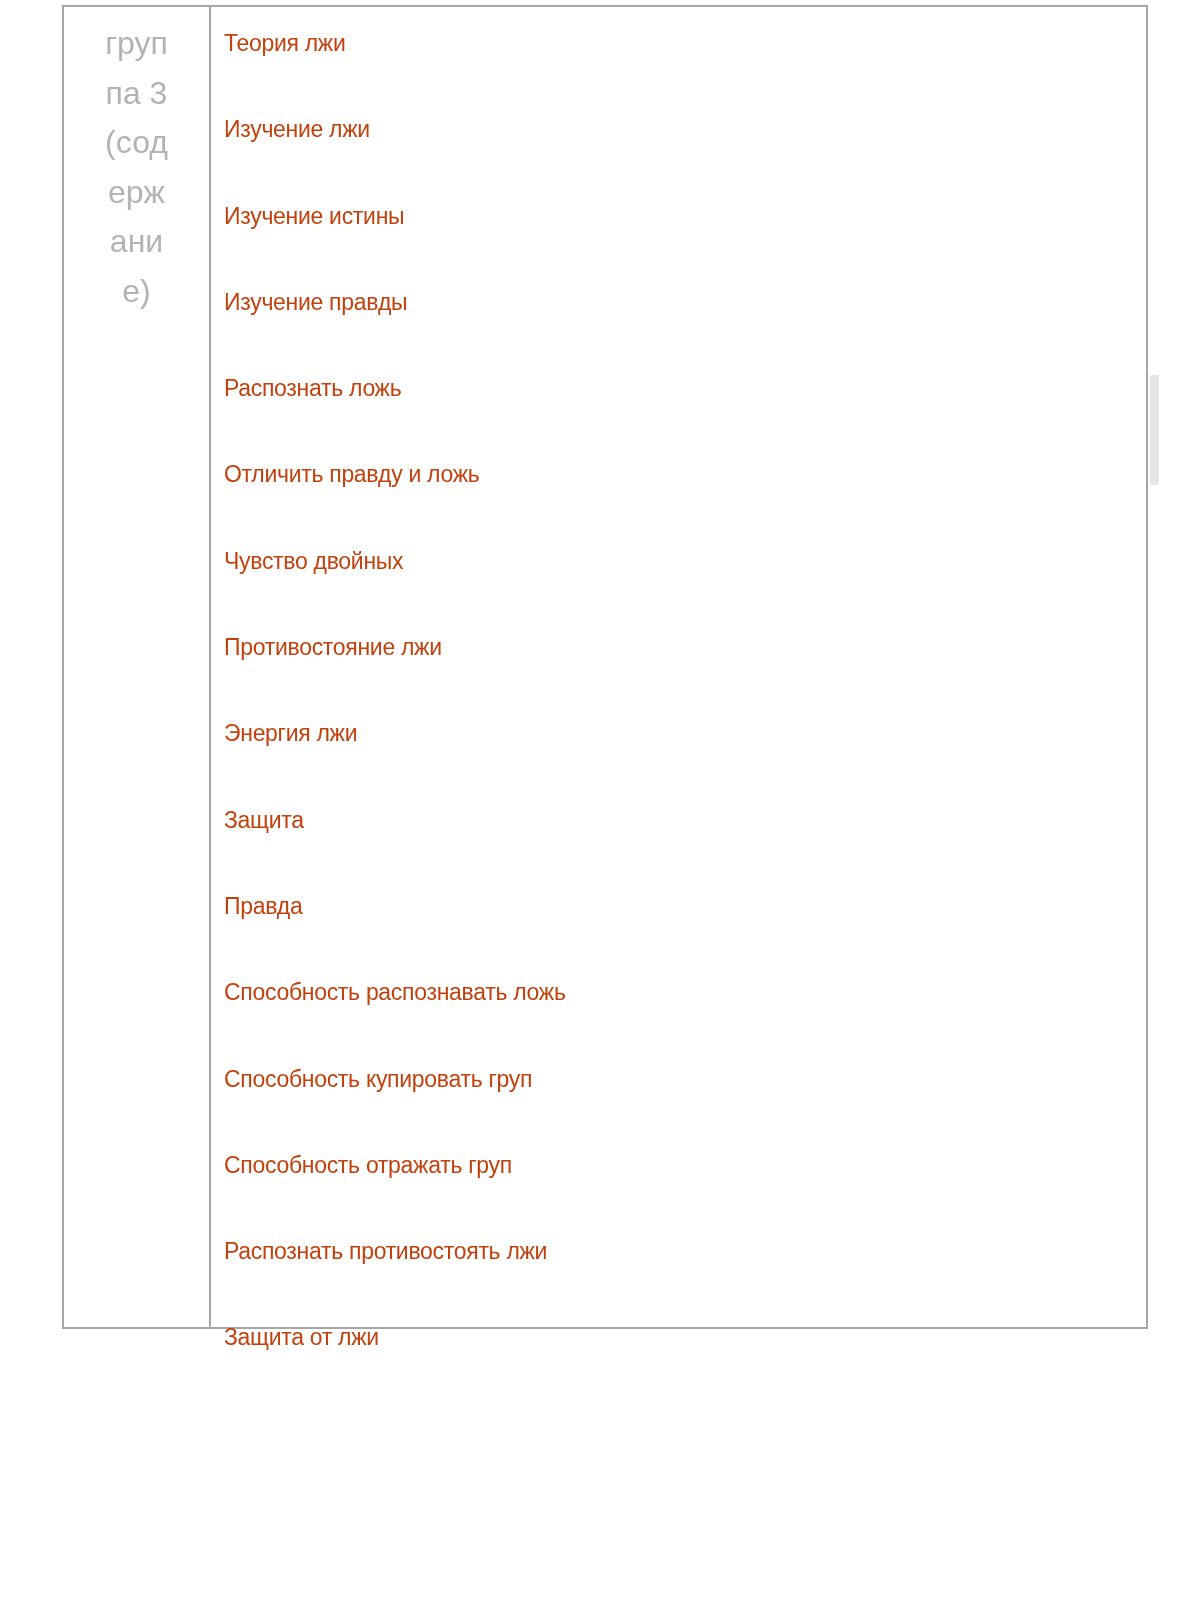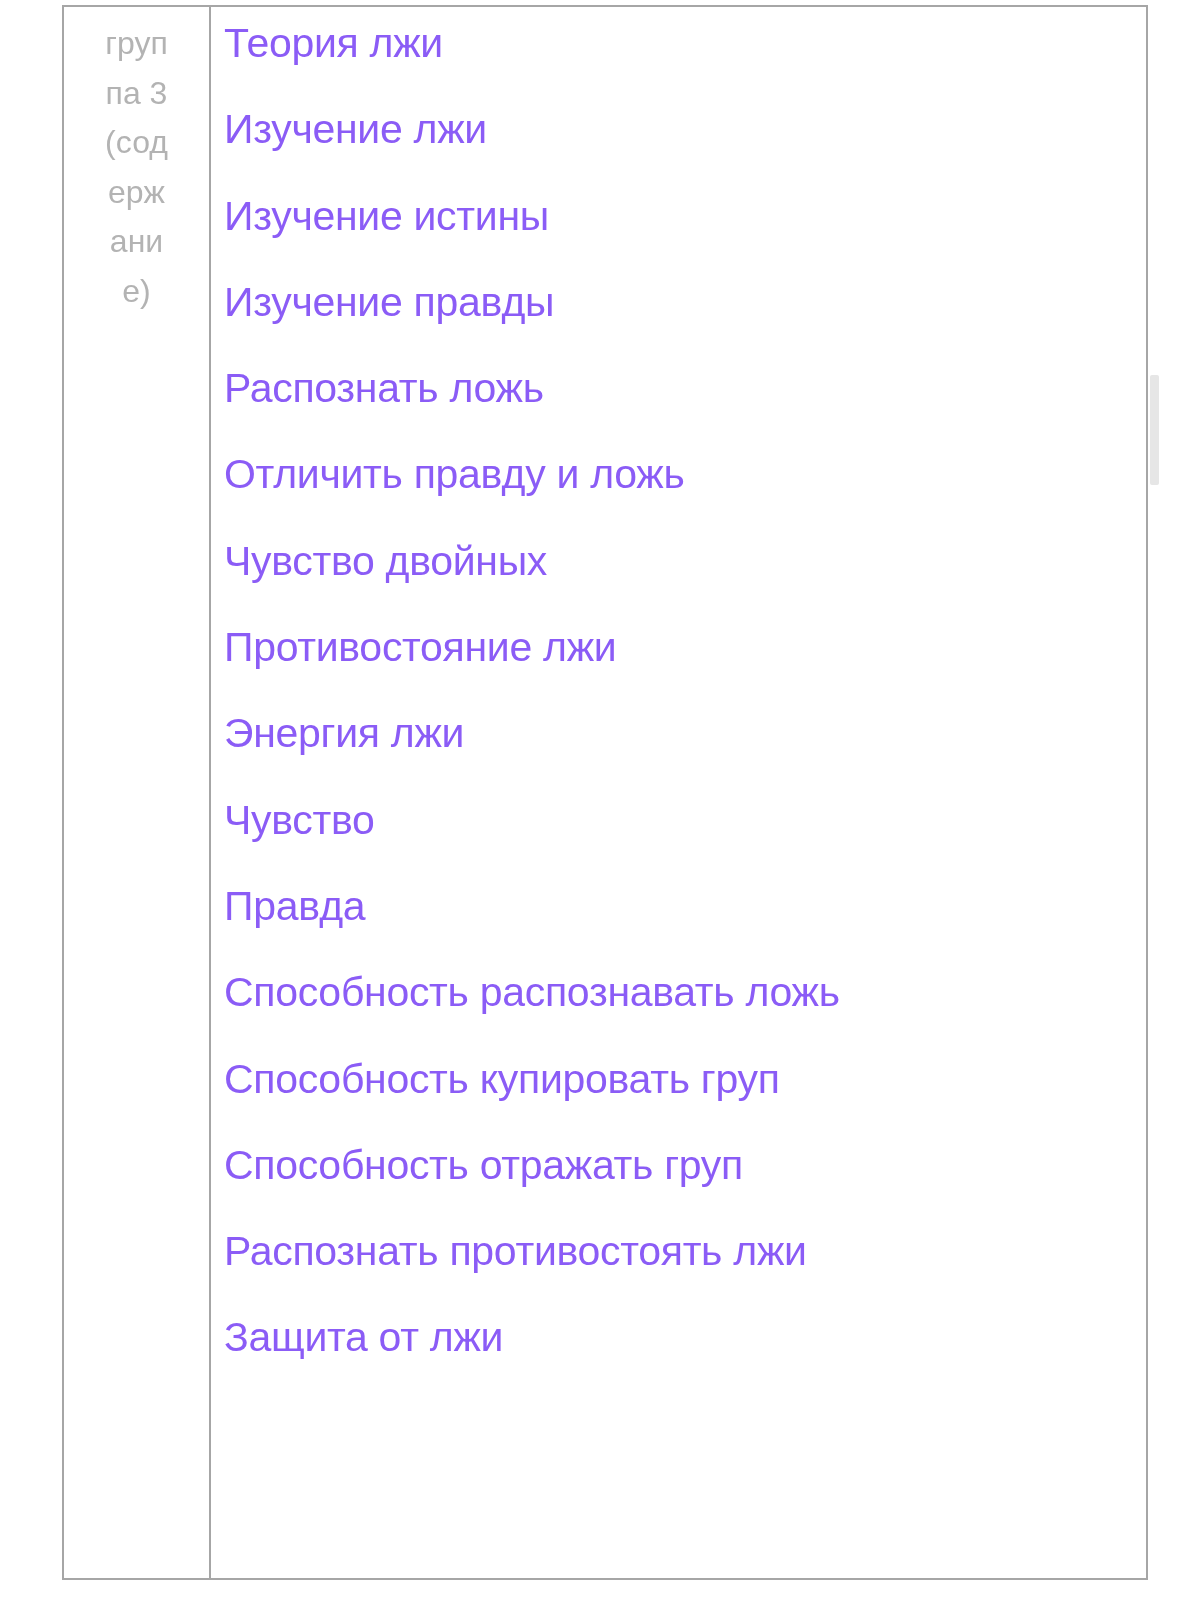--- a/index.html
+++ b/index.html
@@ -1,22 +1,22 @@
 <!DOCTYPE html>
 <html><head>
 <meta charset="utf-8">
 <style>
   html, body { margin:0; padding:0; background:#ffffff; }
   body { width:1192px; height:1600px; position:relative; overflow:hidden; font-family:"Liberation Sans", sans-serif; }
-  .table { position:absolute; left:62px; top:5px; width:1086px; height:1575px; border:2px solid #a6a6a6; box-sizing:border-box; }
+  .table { position:absolute; left:62px; top:5px; width:1086px; height:1324px; border:2px solid #a6a6a6; box-sizing:border-box; }
   .col-divider { position:absolute; left:145px; top:0; bottom:0; width:2px; background:#a6a6a6; }
   .group-cell { position:absolute; left:0; top:0; width:145px; text-align:center; color:#b3b3b3; font-size:32px; line-height:49.5px; padding-top:12px; }
   .group-cell span { display:block; }
   .list { position:absolute; left:160px; top:16px; right:10px; margin:0; padding:0; list-style:none; }
-  .list li { height:86.3px; font-size:41px; color:#8b5cf6; line-height:40px; white-space:nowrap; letter-spacing:-0.3px; }
+  .list li { height:86.3px; font-size:23px; color:#c2410c; line-height:40px; white-space:nowrap; letter-spacing:-0.3px; }
   .scrollbar { position:absolute; left:1150px; top:375px; width:9px; height:110px; background:#e6e6e6; border-radius:2px; }
 </style>
 </head>
 <body>
 
 <div class="table">
   <div class="group-cell">
     <span>груп</span>
     <span>па 3</span>
     <span>(сод</span>
@@ -28,21 +28,21 @@
   <ul class="list">
     <li>Теория лжи</li>
     <li>Изучение лжи</li>
     <li>Изучение истины</li>
     <li>Изучение правды</li>
     <li>Распознать ложь</li>
     <li>Отличить правду и ложь</li>
     <li>Чувство двойных</li>
     <li>Противостояние лжи</li>
     <li>Энергия лжи</li>
-    <li>Чувство</li>
+    <li>Защита</li>
     <li>Правда</li>
     <li>Способность распознавать ложь</li>
     <li>Способность купировать груп</li>
     <li>Способность отражать груп</li>
     <li>Распознать противостоять лжи</li>
     <li>Защита от лжи</li>
   </ul>
 </div>
 
 <div class="scrollbar"></div>

